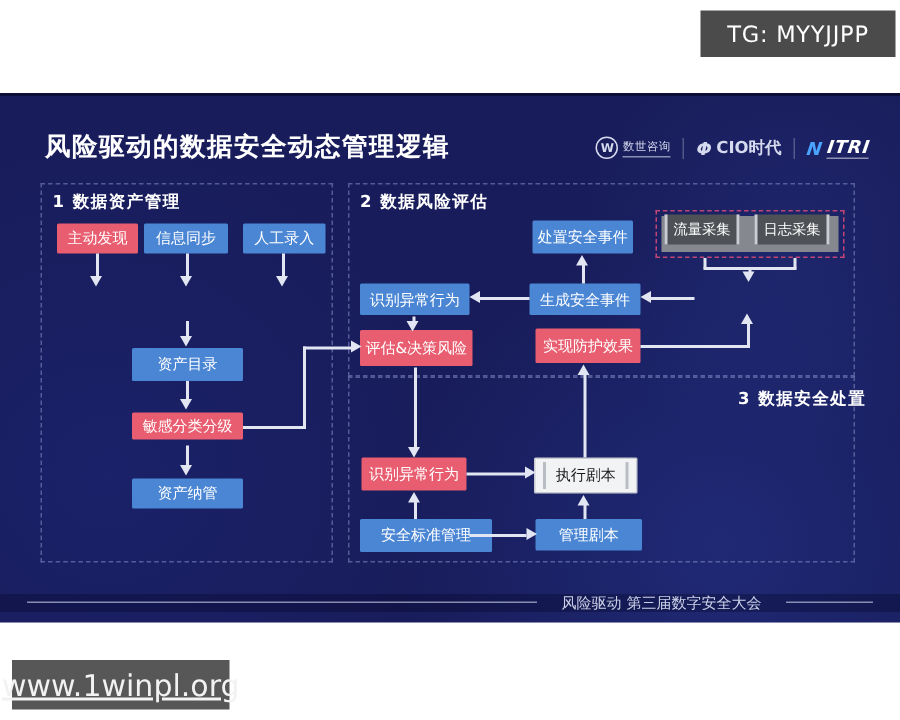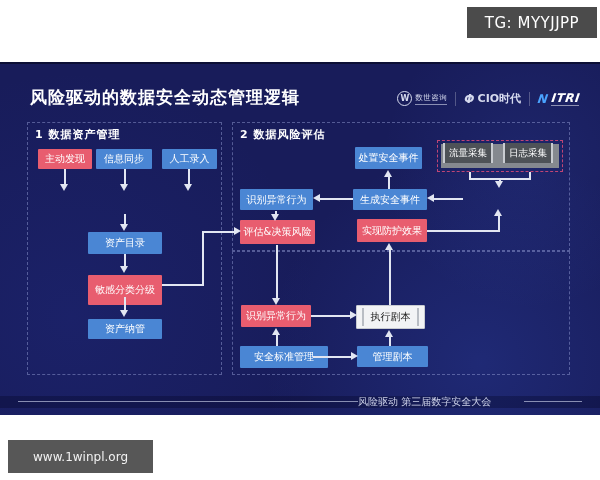--- a/index.html
+++ b/index.html
@@ -9,22 +9,22 @@
     font-family:"DejaVu Sans","Liberation Sans",sans-serif;
   }
   
   .tg-badge {
     position:absolute; left:467px; top:7px; width:130px; height:31px;
     background:#4b4b4b; color:#fff; font-size:15px;
     display:flex; align-items:center; justify-content:center; letter-spacing:.5px;
   }
   .watermark {
     position:absolute; left:8px; top:440px; width:145px; height:33px;
-    background:#575757; color:#f2f2f2; font-size:12px;
-    display:flex; align-items:center; justify-content:center;
+    background:#575757; color:#f2f2f2; font-size:20px;
+    display:flex; align-items:center; justify-content:center;text-decoration:underline;
   }
   
   .slide {
     position:absolute; left:0; top:62px; width:600px; height:353px;
     background:
       radial-gradient(circle at 88% 28%, rgba(80,120,255,.10), transparent 25%),
       radial-gradient(circle at 80% 85%, rgba(60,95,225,.20), transparent 38%),
       radial-gradient(circle at 12% 72%, rgba(45,65,190,.14), transparent 42%),
       #181c5a;
     border-top:2px solid #0c0f35; overflow:hidden;
@@ -80,21 +80,21 @@
   .hline { position:absolute; height:2px; background:#e2e6f2; }
   .ah { position:absolute; width:0; height:0; }
   .ah-down { border-left:4.5px solid transparent; border-right:4.5px solid transparent; border-top:7px solid #e2e6f2; }
   .ah-up   { border-left:4.5px solid transparent; border-right:4.5px solid transparent; border-bottom:7px solid #e2e6f2; }
   .ah-left { border-top:4.5px solid transparent; border-bottom:4.5px solid transparent; border-right:7px solid #e2e6f2; }
   .ah-right{ border-top:4.5px solid transparent; border-bottom:4.5px solid transparent; border-left:7px solid #e2e6f2; }
   
   .footer-band { position:absolute; left:0; top:332px; width:600px; height:12px; background:rgba(0,0,25,.28); }
   .footer-line { position:absolute; top:337px; height:1px; background:rgba(200,206,232,.65); }
   .footer-text {
-    position:absolute; left:358px; top:331px; width:166px; text-align:left;
+    position:absolute; left:358px; top:331px; width:166px; text-align:center;
     color:#ccd1e8; font-size:10px; white-space:nowrap;
   }
 </style>
 </head>
 <body>
 
 <div class="tg-badge">TG: MYYJJPP</div>
 <div class="watermark">www.1winpl.org</div>
 
 <div class="slide">
@@ -116,26 +116,27 @@
       <span class="n-blue">N</span>
       <span class="n-white">ITRI</span>
     </div>
   </div>
 
   <div class="sect" style="left:27px;top:58px;width:195px;height:253px"></div>
   <div class="sect" style="left:232px;top:58px;width:338px;height:129px"></div>
   <div class="sect" style="left:232px;top:187px;width:338px;height:124px"></div>
   <div class="sect-label" style="left:35px;top:63px">1 数据资产管理</div>
   <div class="sect-label" style="left:240px;top:63px">2 数据风险评估</div>
+  <div class="sect-label" style="left:492px;top:194px">3 数据安全处置</div>
 
   <div class="box red" style="left:38px;top:85px;width:54px;height:20px">主动发现</div>
   <div class="box blue" style="left:96px;top:85px;width:56px;height:20px">信息同步</div>
   <div class="box blue" style="left:162px;top:85px;width:55px;height:20px">人工录入</div>
   <div class="box blue" style="left:88px;top:168px;width:74px;height:22px">资产目录</div>
-  <div class="box red" style="left:88px;top:211px;width:74px;height:30px">敏感分类分级</div>
+  <div class="box red" style="left:88px;top:211px;width:74px;height:18px">敏感分类分级</div>
   <div class="box blue" style="left:88px;top:255px;width:74px;height:20px">资产纳管</div>
 
   <div class="box blue" style="left:240px;top:125px;width:73px;height:21px">识别异常行为</div>
   <div class="box red" style="left:240px;top:156px;width:75px;height:24px">评估&amp;决策风险</div>
   <div class="box blue" style="left:353px;top:125px;width:74px;height:21px">生成安全事件</div>
   <div class="box blue" style="left:355px;top:83px;width:67px;height:22px">处置安全事件</div>
   <div class="box red" style="left:357px;top:155px;width:70px;height:23px">实现防护效果</div>
 
   <div class="collector">
     <div class="collector-bar"></div>

